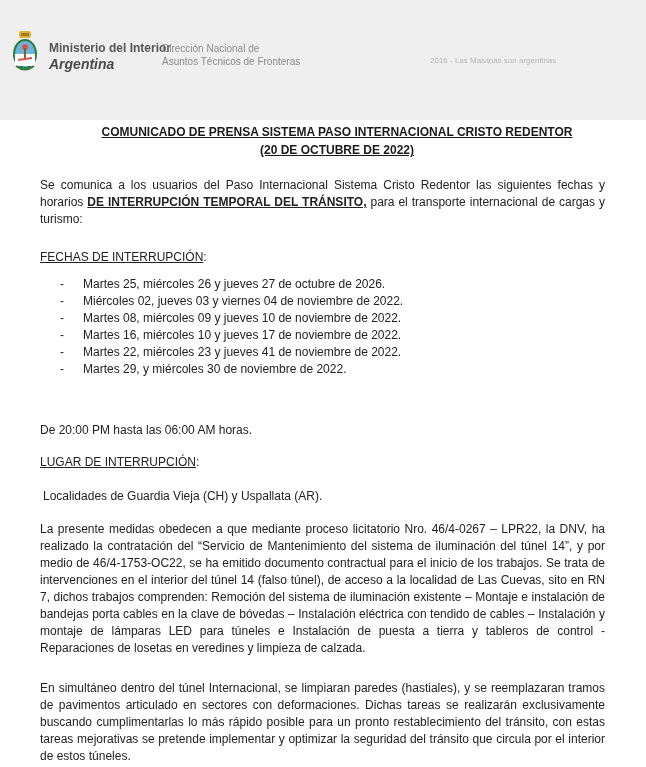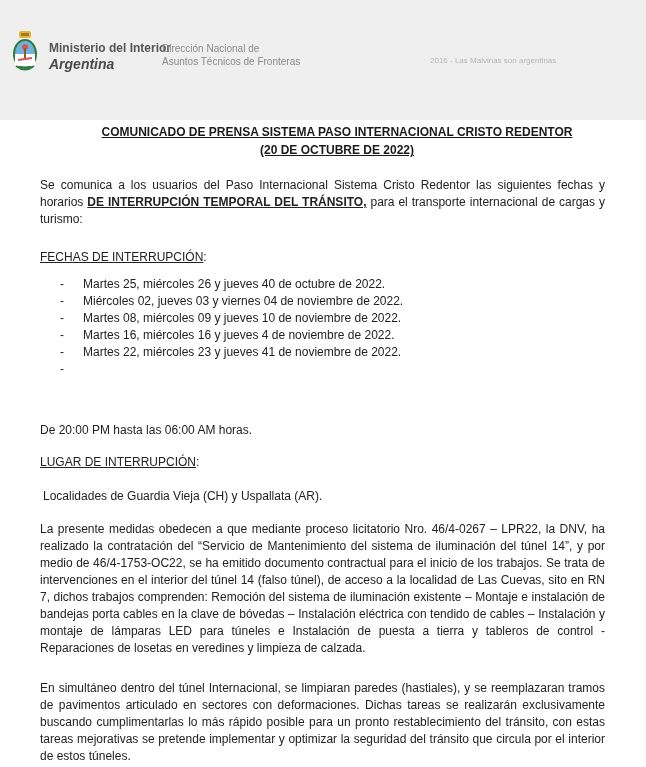--- a/index.html
+++ b/index.html
@@ -62,40 +62,41 @@
   <div class="title t1">COMUNICADO DE PRENSA SISTEMA PASO INTERNACIONAL CRISTO REDENTOR</div>
   <div class="title t2">(20 DE OCTUBRE DE 2022)</div>
 
   <div class="p just-last" style="top:57px;"><span>Se comunica a los usuarios del Paso Internacional Sistema Cristo Redentor las siguientes fechas y horarios </span><span class="b u">DE INTERRUPCIÓN TEMPORAL DEL TRÁNSITO,</span><span> para el transporte internacional de cargas y turismo:</span></div>
 
   <div class="p" style="top:121px;margin-top:8px;"><span class="u">FECHAS DE INTERRUPCIÓN</span><span>:</span></div>
 
   <ul class="list">
     <li>
         <span class="dash">-</span>
-        <span>Martes 25, miércoles 26 y jueves 40 de octubre de 2022.</span>
+        <span>Martes 25, miércoles 26 y jueves 27 de octubre de 2026.</span>
       </li>
     <li>
         <span class="dash">-</span>
         <span>Miércoles 02, jueves 03 y viernes 04 de noviembre de 2022.</span>
       </li>
     <li>
         <span class="dash">-</span>
         <span>Martes 08, miércoles 09 y jueves 10 de noviembre de 2022.</span>
       </li>
     <li>
         <span class="dash">-</span>
-        <span>Martes 16, miércoles 16 y jueves 4 de noviembre de 2022.</span>
+        <span>Martes 16, miércoles 10 y jueves 17 de noviembre de 2022.</span>
       </li>
     <li>
         <span class="dash">-</span>
         <span>Martes 22, miércoles 23 y jueves 41 de noviembre de 2022.</span>
       </li>
     <li>
         <span class="dash">-</span>
+        <span>Martes 29, y miércoles 30 de noviembre de 2022.</span>
       </li>
   </ul>
 
   <div class="p" style="top:302px;">De 20:00 PM hasta las 06:00 AM horas.</div>
 
   <div class="p" style="top:334px;"><span class="u">LUGAR DE INTERRUPCIÓN</span><span>:</span></div>
   <div class="p" style="top:368px; left:43px;">Localidades de Guardia Vieja (CH) y Uspallata (AR).</div>
 
   <div class="p just-last" style="top:401px;">La presente medidas obedecen a que mediante proceso licitatorio Nro. 46/4-0267 – LPR22, la DNV, ha realizado la contratación del “Servicio de Mantenimiento del sistema de iluminación del túnel 14”, y por medio de 46/4-1753-OC22, se ha emitido documento contractual para el inicio de los trabajos. Se trata de intervenciones en el interior del túnel 14 (falso túnel), de acceso a la localidad de Las Cuevas, sito en RN 7, dichos trabajos comprenden: Remoción del sistema de iluminación existente – Montaje e instalación de bandejas porta cables en la clave de bóvedas – Instalación eléctrica con tendido de cables – Instalación y montaje de lámparas LED para túneles e Instalación de puesta a tierra y tableros de control - Reparaciones de losetas en veredines y limpieza de calzada.</div>
 

